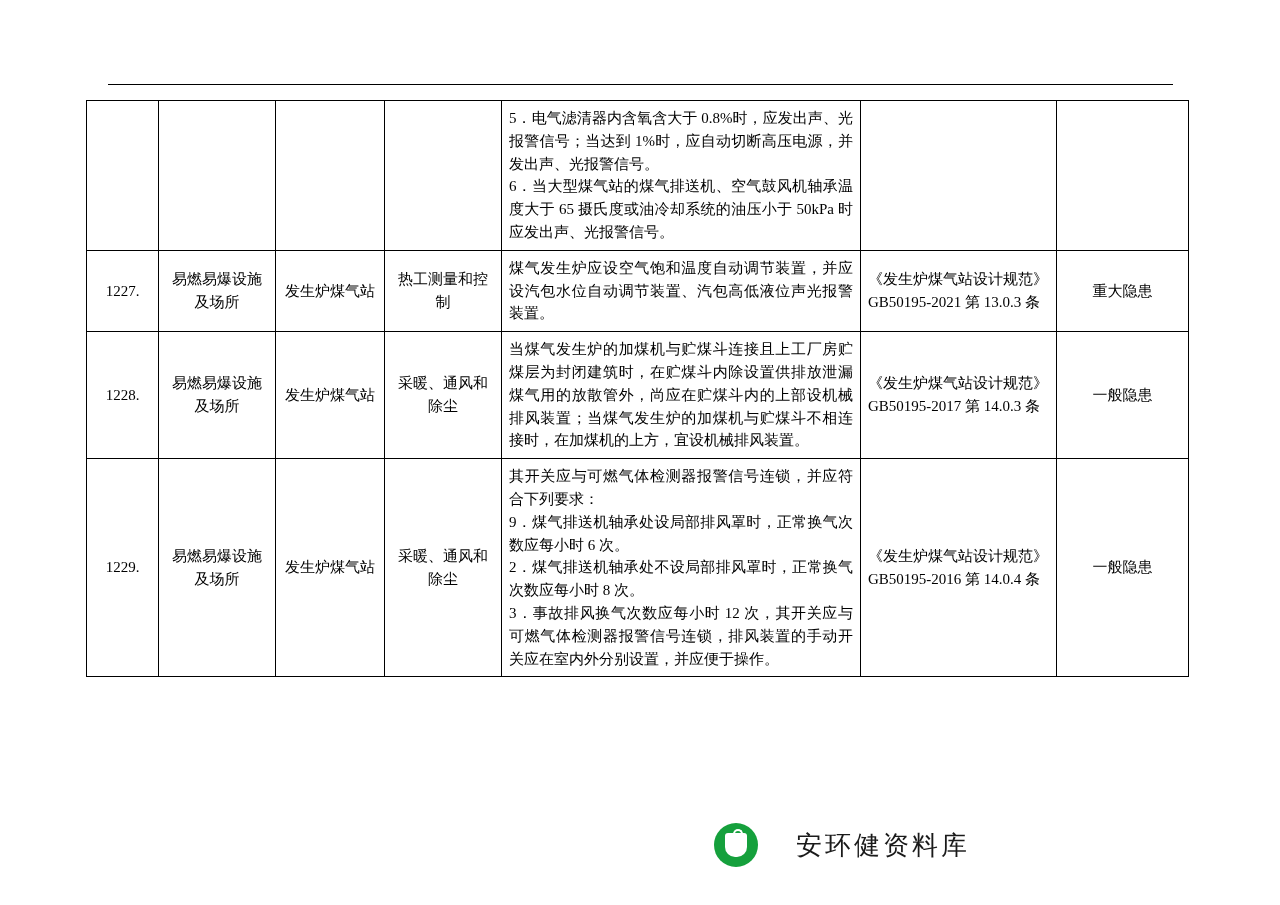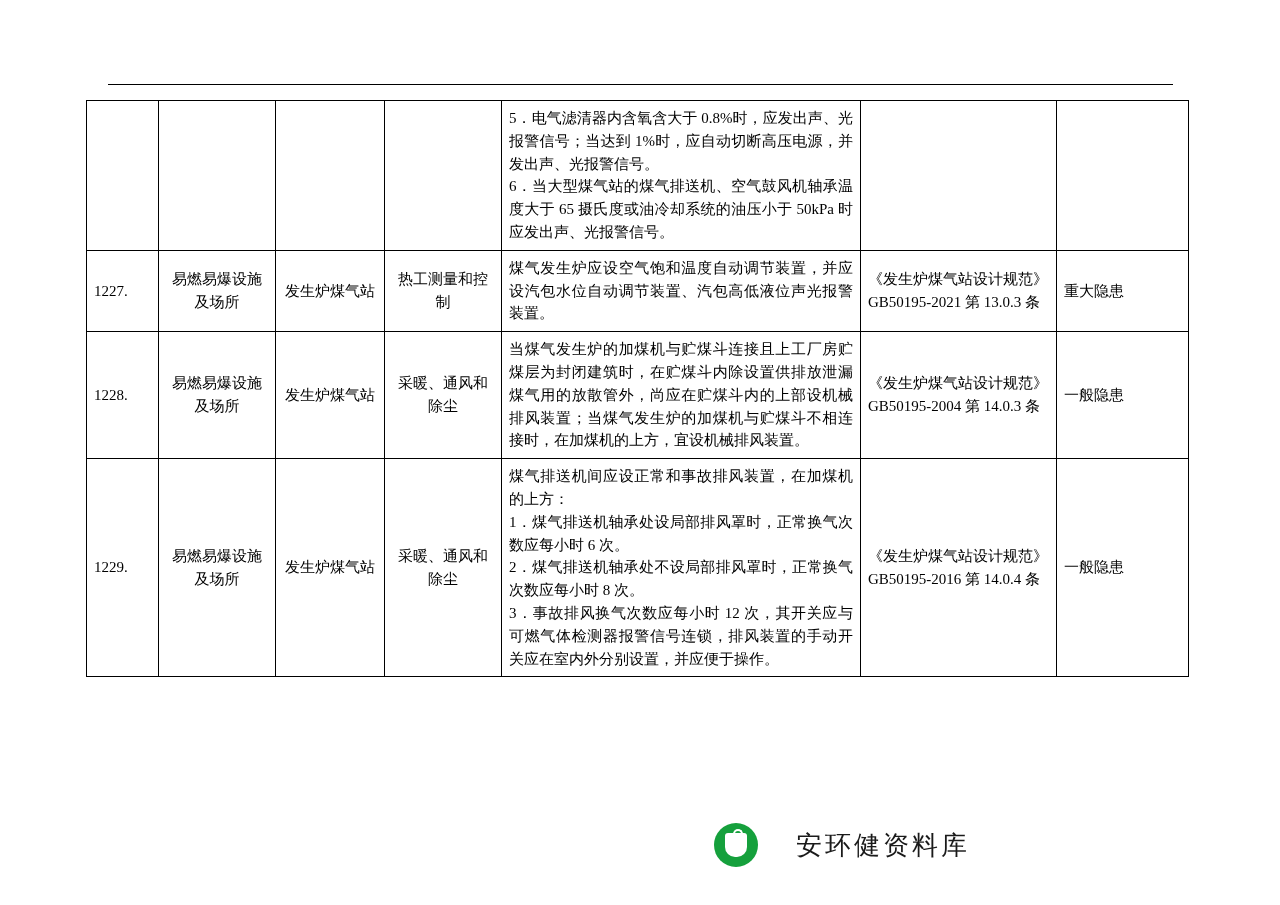--- a/index.html
+++ b/index.html
@@ -50,21 +50,21 @@
   }
   col.c-num   { width: 72px; }
   col.c-cat   { width: 117px; }
   col.c-site  { width: 109px; }
   col.c-topic { width: 117px; }
   col.c-req   { width: 359px; }
   col.c-ref   { width: 196px; }
   col.c-level { width: 132px; }
 
   td.num, td.level, td.cat, td.site {
-    text-align: left;
+    text-align: center;
   }
   td.cat, td.site {
     text-align: center;
   }
   td.topic, td.req, td.ref {
     text-align: center;
   }
   td.req {
     text-align: justify;
     text-justify: inter-ideograph;
@@ -170,32 +170,32 @@
         </tr>
 
         <tr>
           <td class="num">1228.</td>
           <td class="cat">易燃易爆设施及场所</td>
           <td class="site">发生炉煤气站</td>
           <td class="topic">采暖、通风和除尘</td>
           <td class="req cell-lines">
             <p>当煤气发生炉的加煤机与贮煤斗连接且上工厂房贮煤层为封闭建筑时，在贮煤斗内除设置供排放泄漏煤气用的放散管外，尚应在贮煤斗内的上部设机械排风装置；当煤气发生炉的加煤机与贮煤斗不相连接时，在加煤机的上方，宜设机械排风装置。</p>
           </td>
-          <td class="ref">《发生炉煤气站设计规范》GB50195-2004 第 14.0.3 条</td>
+          <td class="ref">《发生炉煤气站设计规范》GB50195-2017 第 14.0.3 条</td>
           <td class="level">一般隐患</td>
         </tr>
 
         <tr>
           <td class="num">1229.</td>
           <td class="cat">易燃易爆设施及场所</td>
           <td class="site">发生炉煤气站</td>
           <td class="topic">采暖、通风和除尘</td>
           <td class="req cell-lines">
-            <p>煤气排送机间应设正常和事故排风装置，在加煤机的上方：</p>
-            <p>1．煤气排送机轴承处设局部排风罩时，正常换气次数应每小时 6 次。</p>
+            <p>其开关应与可燃气体检测器报警信号连锁，并应符合下列要求：</p>
+            <p>9．煤气排送机轴承处设局部排风罩时，正常换气次数应每小时 6 次。</p>
             <p>2．煤气排送机轴承处不设局部排风罩时，正常换气次数应每小时 8 次。</p>
             <p>3．事故排风换气次数应每小时 12 次，其开关应与可燃气体检测器报警信号连锁，排风装置的手动开关应在室内外分别设置，并应便于操作。</p>
           </td>
           <td class="ref">《发生炉煤气站设计规范》GB50195-2016 第 14.0.4 条</td>
           <td class="level">一般隐患</td>
         </tr>
 
 
       </tbody>
     </table>

